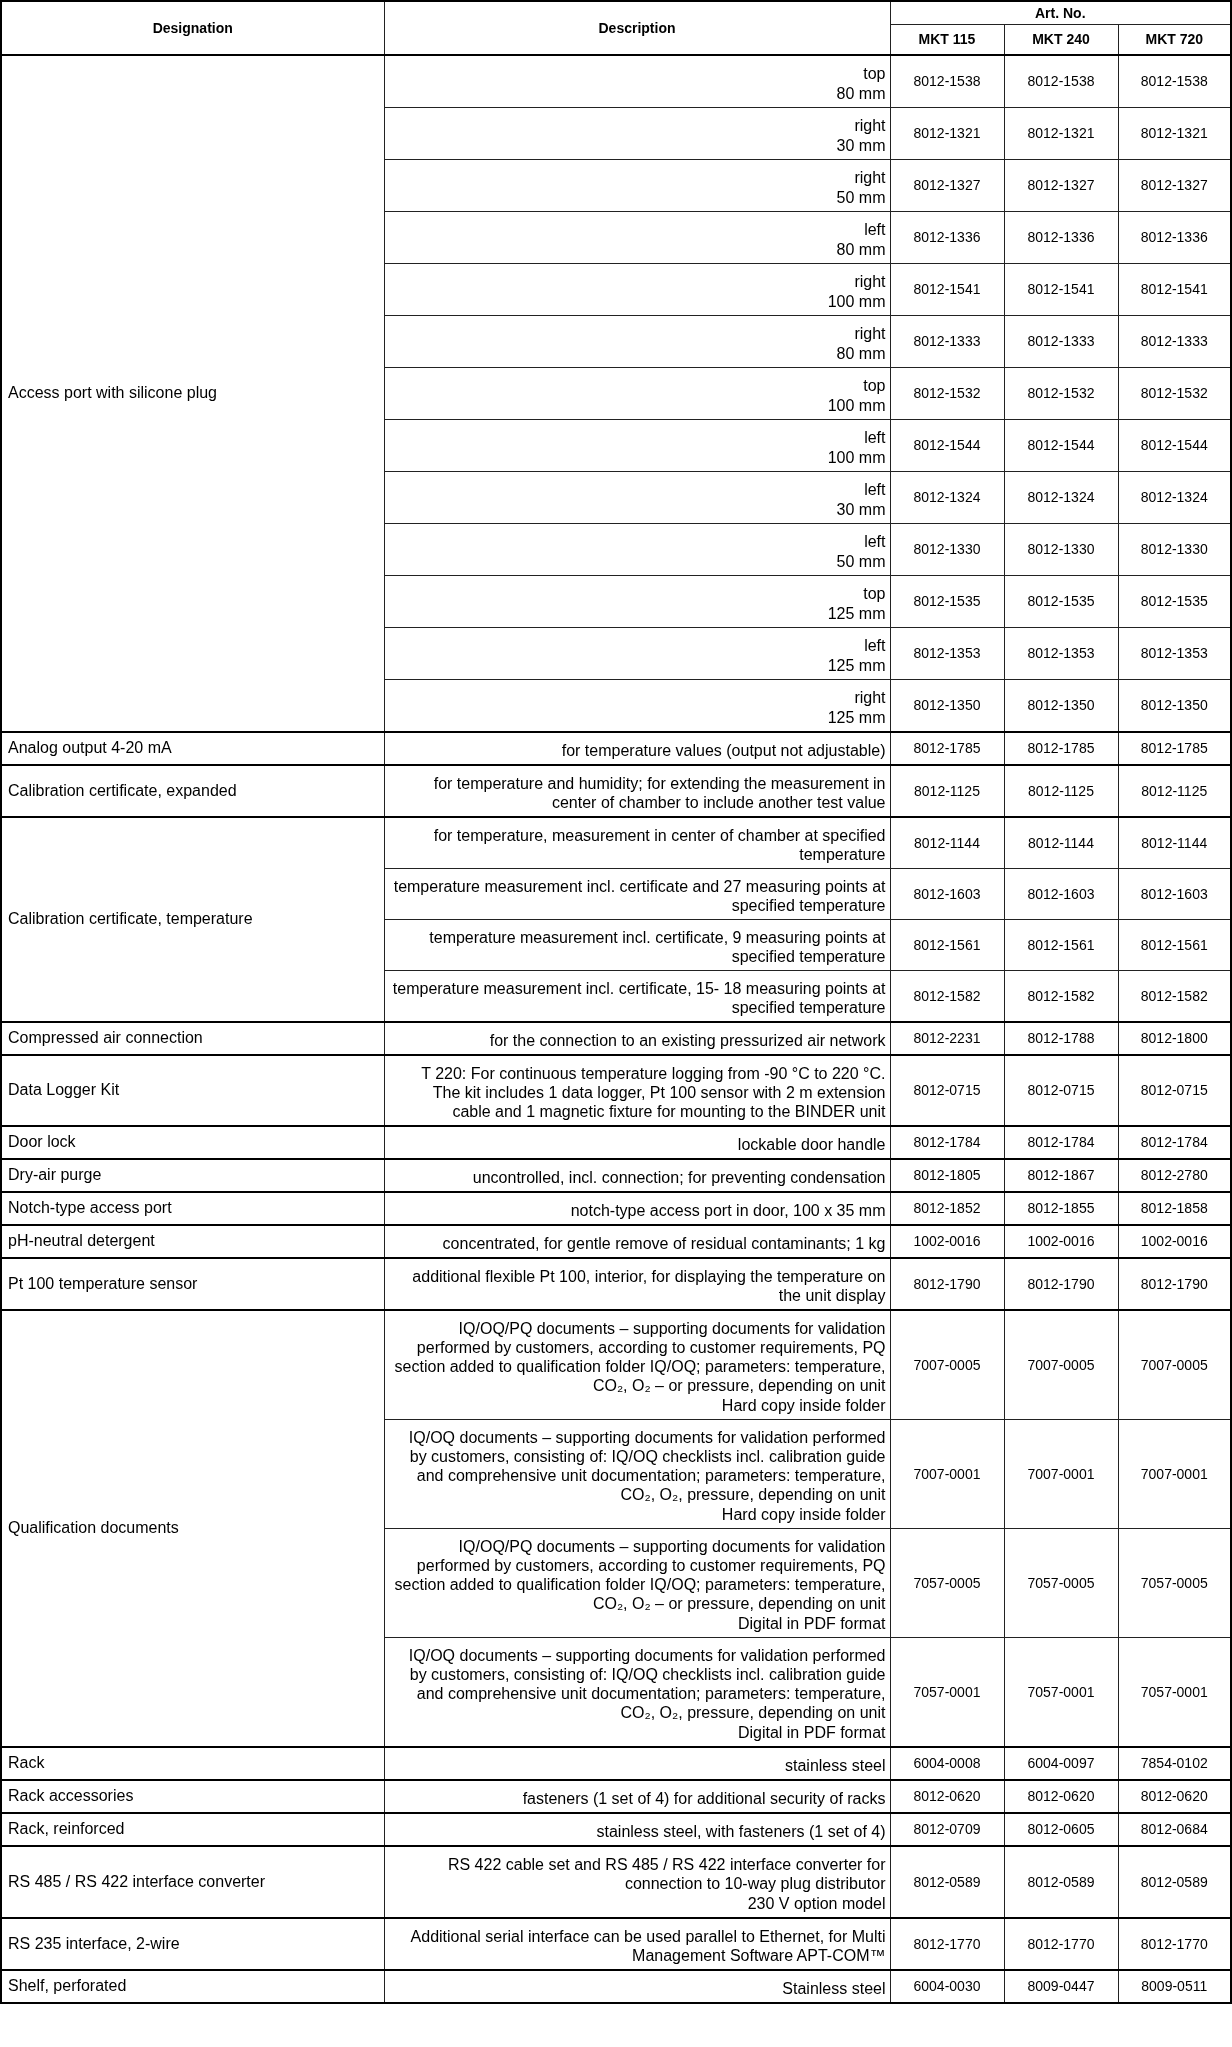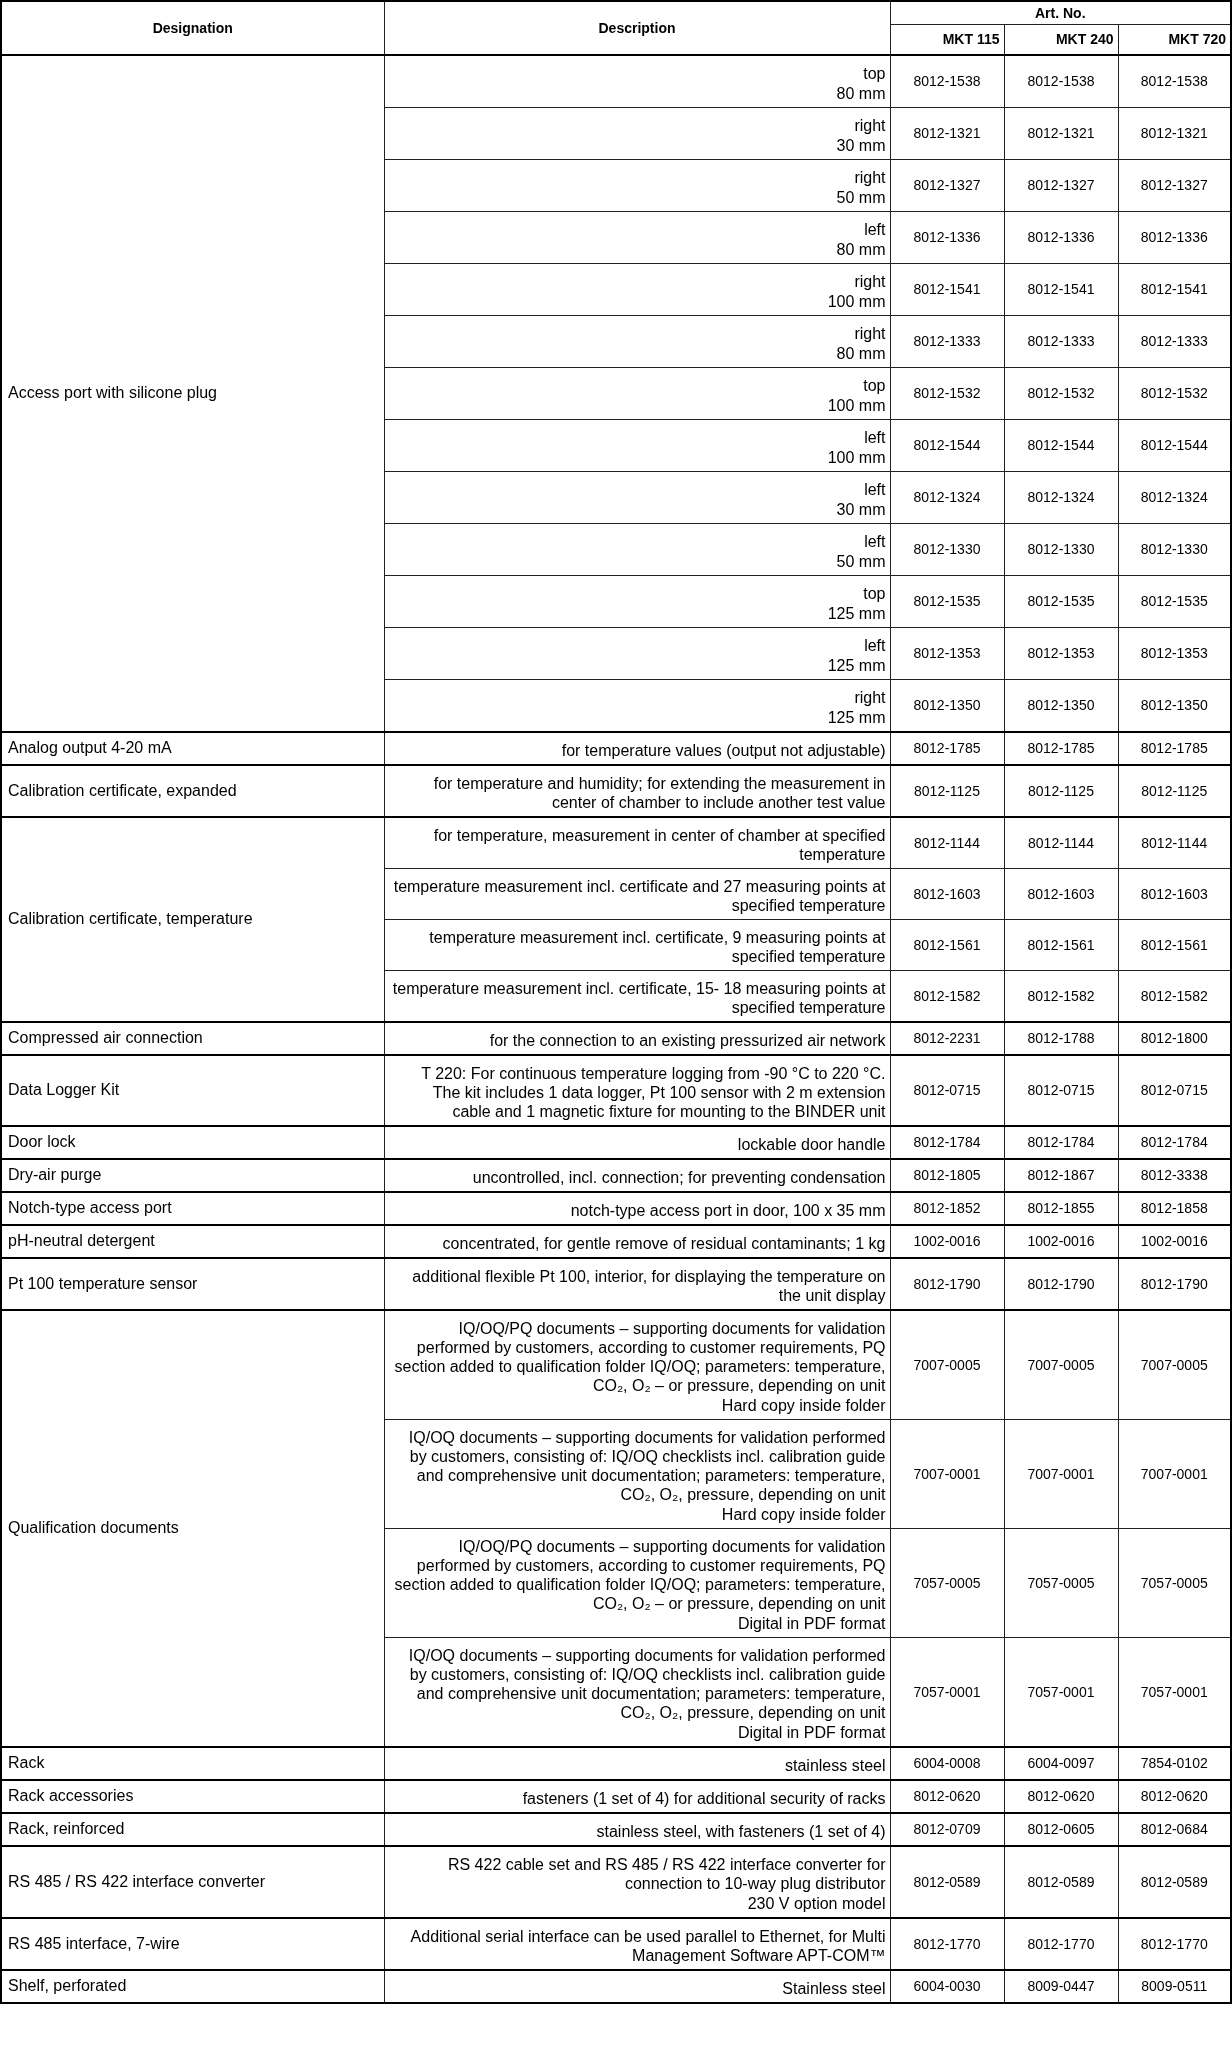--- a/index.html
+++ b/index.html
@@ -4,21 +4,21 @@
 <style>
   html, body { margin:0; padding:0; background:#ffffff; }
   body { font-family:"Liberation Sans","DejaVu Sans",sans-serif; color:#000; }
   .sheet { width:1232px; }
   table { width:1232px; border-collapse:collapse; table-layout:fixed; border:2px solid #000; }
   th, td { border:1px solid #222; box-sizing:border-box; }
   thead th {
     font-weight:bold; font-size:14px; text-align:center; vertical-align:middle;
     padding:3px 4px; background:#fff;
   }
-  thead tr.model-row th { height:30px;text-align:right; }
+  thead tr.model-row th { height:30px; }
   thead tr.top-row th { height:22px; }
   td.col-designation {
     font-size:16px; text-align:left; vertical-align:middle;
     padding:4px 4px 4px 6px; line-height:18px;
   }
   td.col-description {
     font-size:16px; text-align:right; vertical-align:top;
     padding:8px 4px 4px 6px; line-height:19px;
   }
   td.col-art {
@@ -250,21 +250,21 @@
           <td class="col-art">8012-1784</td>
           <td class="col-art">8012-1784</td>
         </tr>
         <tr class="group-start">
           <td class="col-designation" rowspan="1">Dry-air purge</td>
           <td class="col-description">
             <div class="desc-line">uncontrolled, incl. connection; for preventing condensation</div>
           </td>
           <td class="col-art">8012-1805</td>
           <td class="col-art">8012-1867</td>
-          <td class="col-art">8012-3338</td>
+          <td class="col-art">8012-2780</td>
         </tr>
         <tr class="group-start">
           <td class="col-designation" rowspan="1">Notch-type access port</td>
           <td class="col-description">
             <div class="desc-line">notch-type access port in door, 100 x 35 mm</div>
           </td>
           <td class="col-art">8012-1852</td>
           <td class="col-art">8012-1855</td>
           <td class="col-art">8012-1858</td>
         </tr>
@@ -354,21 +354,21 @@
           <td class="col-designation" rowspan="1">RS 485 / RS 422 interface converter</td>
           <td class="col-description">
             <div class="desc-line">RS 422 cable set and RS 485 / RS 422 interface converter for connection to 10-way plug distributor</div>
             <div class="desc-line">230 V option model</div>
           </td>
           <td class="col-art">8012-0589</td>
           <td class="col-art">8012-0589</td>
           <td class="col-art">8012-0589</td>
         </tr>
         <tr class="group-start">
-          <td class="col-designation" rowspan="1">RS 485 interface, 7-wire</td>
+          <td class="col-designation" rowspan="1">RS 235 interface, 2-wire</td>
           <td class="col-description">
             <div class="desc-line">Additional serial interface can be used parallel to Ethernet, for Multi Management Software APT-COM™</div>
           </td>
           <td class="col-art">8012-1770</td>
           <td class="col-art">8012-1770</td>
           <td class="col-art">8012-1770</td>
         </tr>
         <tr class="group-start">
           <td class="col-designation" rowspan="1">Shelf, perforated</td>
           <td class="col-description">

